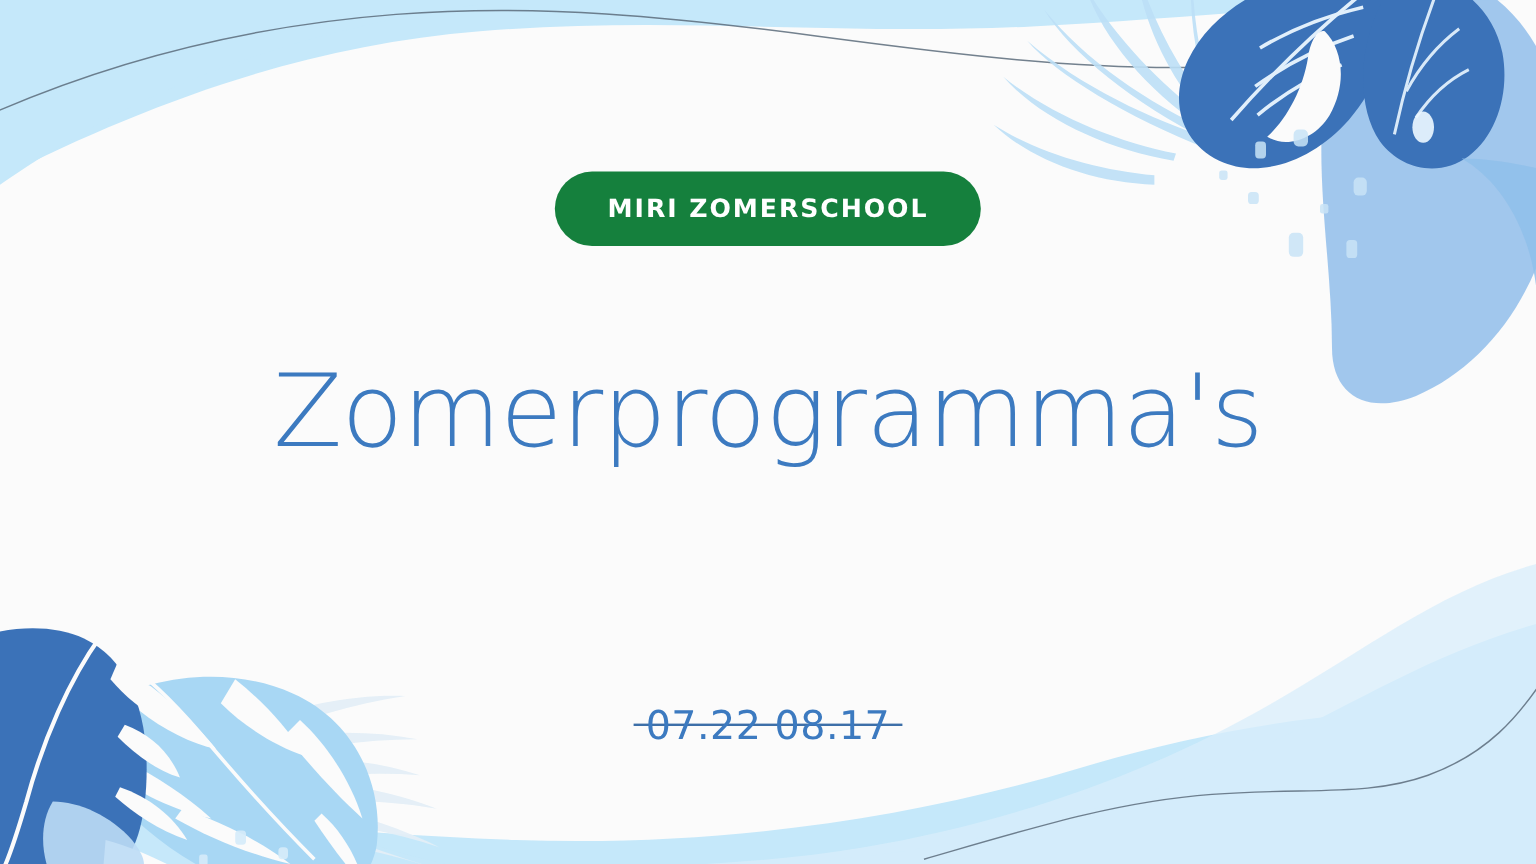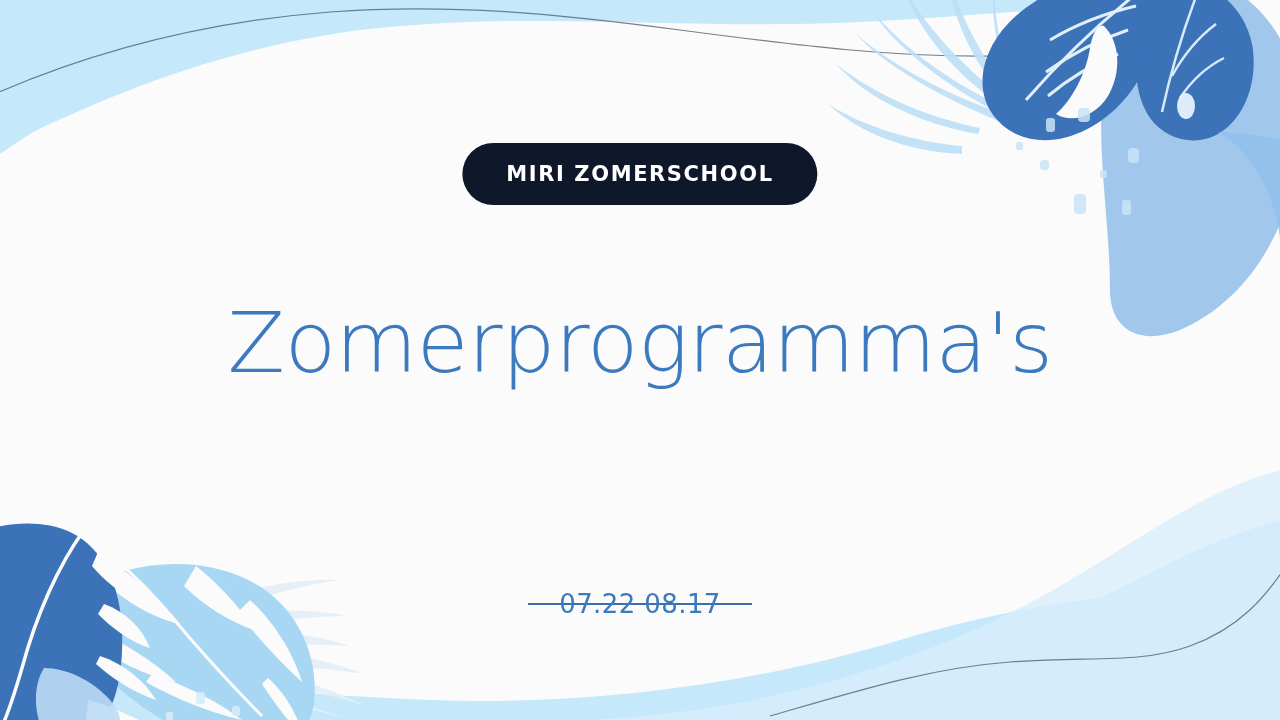--- a/index.html
+++ b/index.html
@@ -36,21 +36,21 @@
     position: absolute;
     left: 50%;
     transform: translateX(-50%);
     top: 143px;
     height: 62px;
     display: flex;
     align-items: center;
     justify-content: center;
     padding: 0 44px;
     border-radius: 31px;
-    background: #0f172a;
+    background: #15803d;
     box-sizing: border-box;
   }
   .badge-label {
     color: #ffffff;
     font-size: 21px;
     font-weight: 700;
     letter-spacing: 1.6px;
     line-height: 1;
     white-space: nowrap;
     font-family: "DejaVu Sans", "Liberation Sans", sans-serif;
@@ -86,21 +86,21 @@
     position: absolute;
     left: 0;
     right: 0;
     top: 21px;
     height: 2px;
     background: #3d6fa8;
   }
   .date-text {
     position: relative;
     color: #3c7ac0;
-    font-size: 26px;
+    font-size: 33px;
     font-weight: 400;
     letter-spacing: 0.4px;
     line-height: 1;
     white-space: nowrap;
     font-family: "DejaVu Sans", "Liberation Sans", sans-serif;
   }
 </style>
 </head>
 <body>
 

